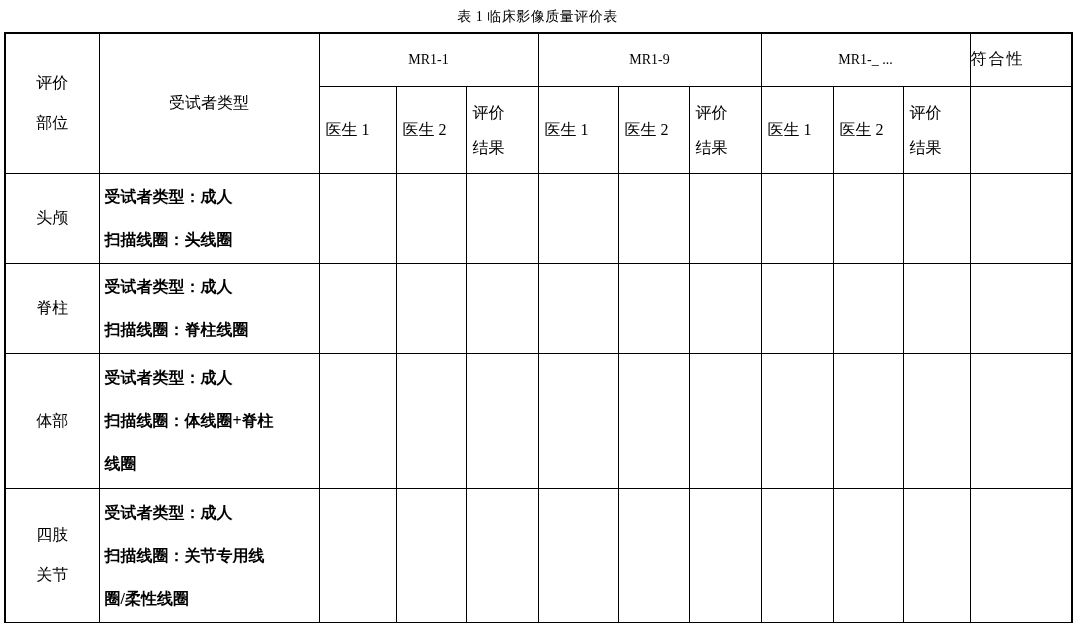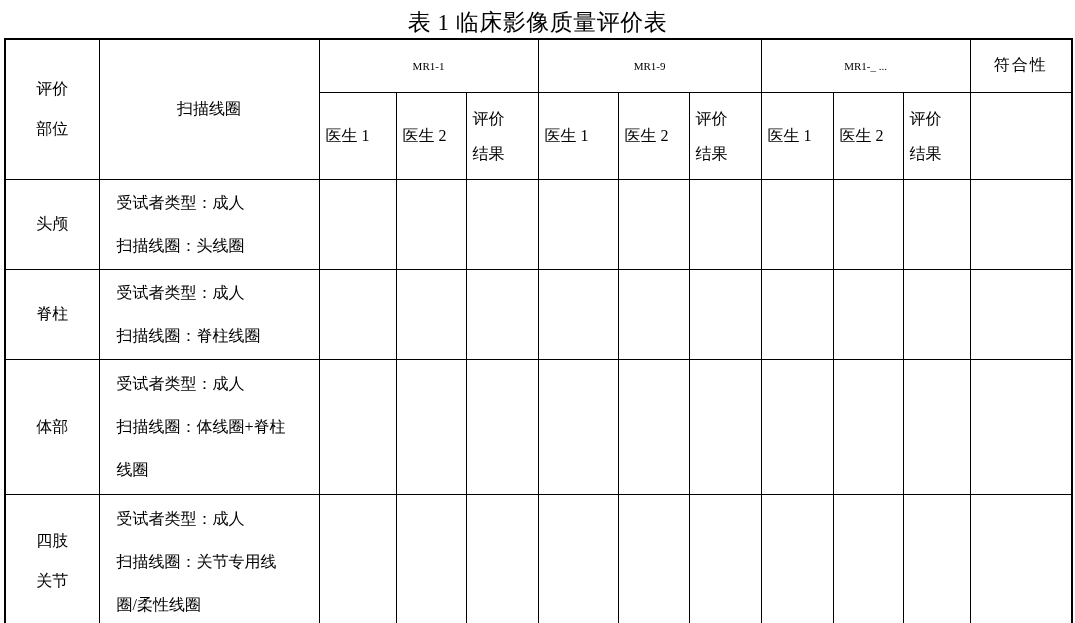--- a/index.html
+++ b/index.html
@@ -12,23 +12,23 @@
     color: #000000;
     overflow: hidden;
   }
   .page {
     width: 1075px;
     height: 623px;
     background: #ffffff;
   }
   .doc-title {
     text-align: center;
-    font-size: 23px;
+    font-size: 14px;
     line-height: 22px;
-    margin: 12px 0 4px 0;
+    margin: 6px 0 4px 0;
     letter-spacing: 0.5px;
   }
   table.eval-table {
     border-collapse: collapse;
     table-layout: fixed;
     margin-left: 4px;
     width: 1067px;
     border: 2px solid #000;
   }
   .eval-table th, .eval-table td {
@@ -44,44 +44,45 @@
   th.part-head {
     text-align: center;
     white-space: pre-line;
     line-height: 40px;
   }
   th.protocol-head {
     text-align: center;
   }
   th.group-head {
     text-align: center;
-    font-size: 11px;
+    font-size: 14px;
   }
   th.compliance-head {
-    text-align: center;
+    text-align: left;
     letter-spacing: 2px;
   }
   th.sub-head {
     text-align: left;
     padding-left: 6px;
     padding-right: 2px;
     white-space: pre-line;
     line-height: 35px;
   }
   
   th.part-cell {
     white-space: pre-line;
     line-height: 40px;
   }
   td.protocol-cell {
     text-align: left;
-    padding-left: 17px;
+    padding-left: 5px;
     padding-right: 3px;
     white-space: pre-line;
     line-height: 43px;
+    font-weight: bold;
   }
   td.score-cell {
     background: #fff;
   }
 </style>
 </head>
 <body>
 
 <div class="page">
 
@@ -100,21 +101,21 @@
       <col style="width:72px">
         <col style="width:70px">
         <col style="width:67px">
       <col style="width:102px">
     </colgroup>
 
     <thead>
       <tr style="height:53px">
         <th class="part-head" rowspan="2">评价
 部位</th>
-        <th class="protocol-head" rowspan="2">扫描线圈</th>
+        <th class="protocol-head" rowspan="2">受试者类型</th>
         <th class="group-head" colspan="3">MR1-1</th>
         <th class="group-head" colspan="3">MR1-9</th>
         <th class="group-head" colspan="3">MR1-_ ...</th>
         <th class="compliance-head">符合性</th>
       </tr>
       <tr style="height:87px">
         <th class="sub-head">医生 1</th>
         <th class="sub-head">医生 2</th>
         <th class="sub-head">评价
 结果</th>

